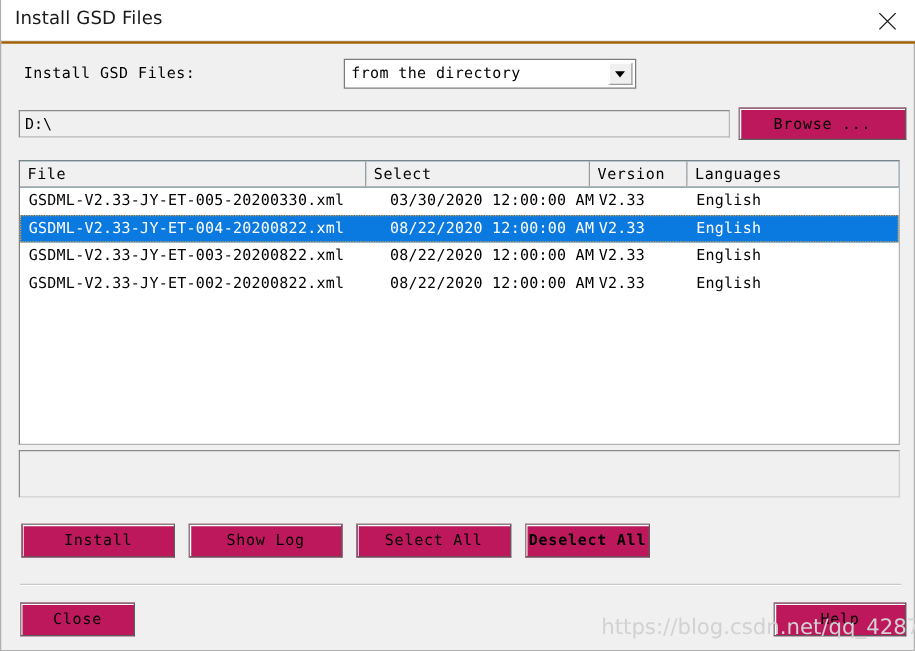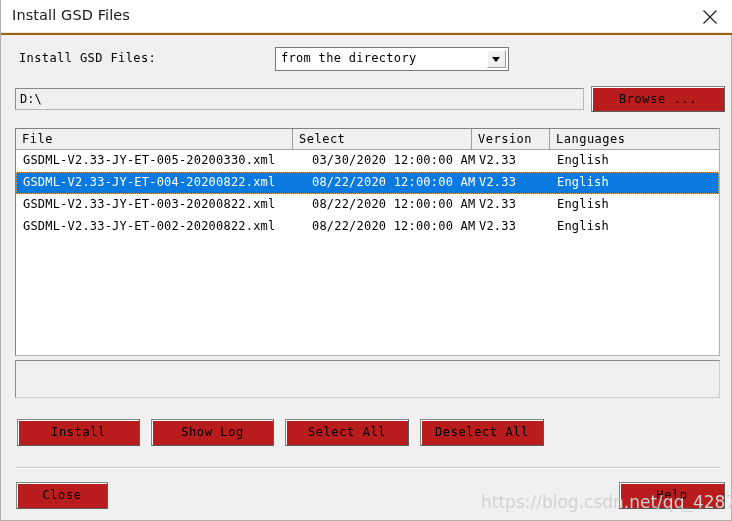--- a/index.html
+++ b/index.html
@@ -119,21 +119,21 @@
     box-sizing: border-box;
     cursor: text;
   }
   #path-value {
     position: absolute;
     left: 4px; top: 3px;
     white-space: nowrap;
   }
   .push-btn {
     position: absolute;
-    background: #b91c1c;
+    background: #be185d;
     border: 1px solid #868686;
     border-right-color: #5c5c5c;
     border-bottom-color: #5c5c5c;
     box-sizing: border-box;
     cursor: default;
     box-shadow: inset 1px 1px 0 #ffffff;
   }
   .push-btn > span {
     position: absolute;
     left: 0; right: 0;
@@ -215,21 +215,21 @@
   #log-text {
     position: absolute;
     left: 5px; top: 3px;
     white-space: nowrap;
   }
 
   
   #btn-install    { left: 16px;  top: 419px; width: 123px; height: 27px; }
   #btn-showlog    { left: 150px; top: 419px; width: 123px; height: 27px; }
   #btn-selectall  { left: 284px; top: 419px; width: 124px; height: 27px; }
-  #btn-deselect   { left: 419px; top: 419px; width: 124px; height: 27px; }
+  #btn-deselect   { left: 419px; top: 419px; width: 100px; height: 27px; font-weight: bold; }
   #btn-install > span, #btn-showlog > span,
   #btn-selectall > span, #btn-deselect > span { top: 5px; }
 
   
   #separator {
     position: absolute;
     left: 15px; top: 467px;
     width: 705px; height: 1px;
     background: #c8c8c8;
     border-bottom: 1px solid #ffffff;

